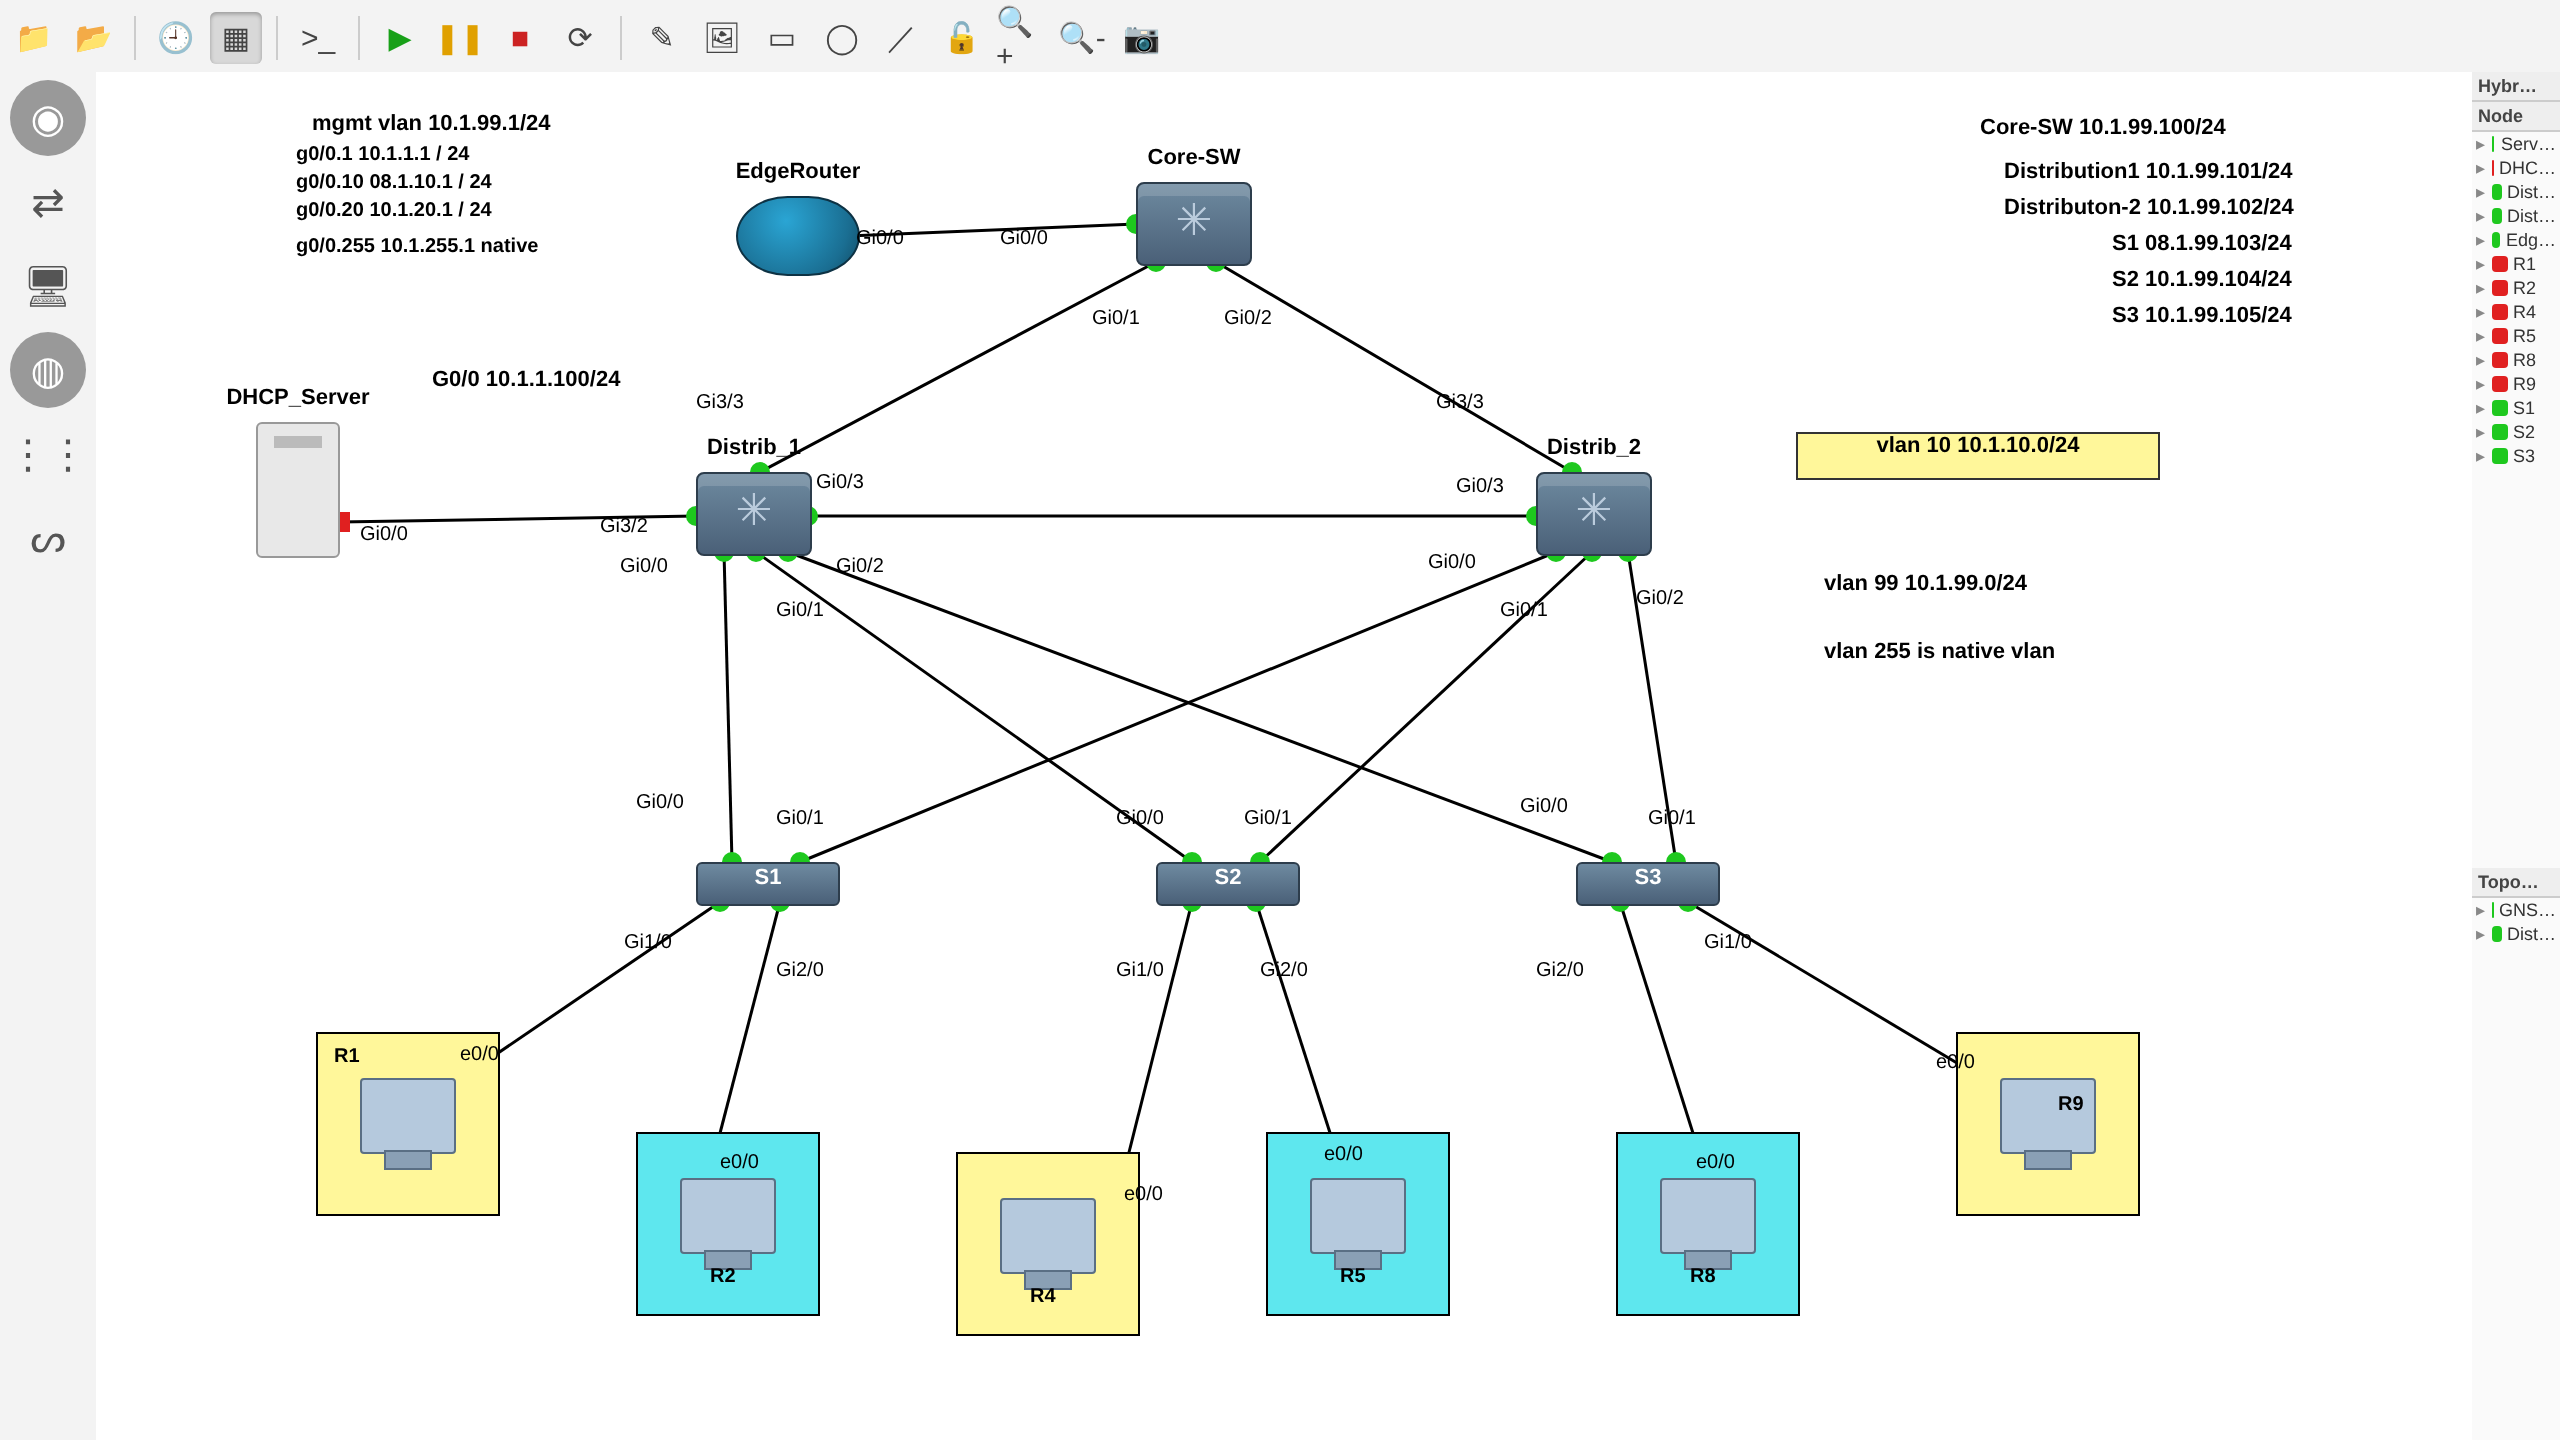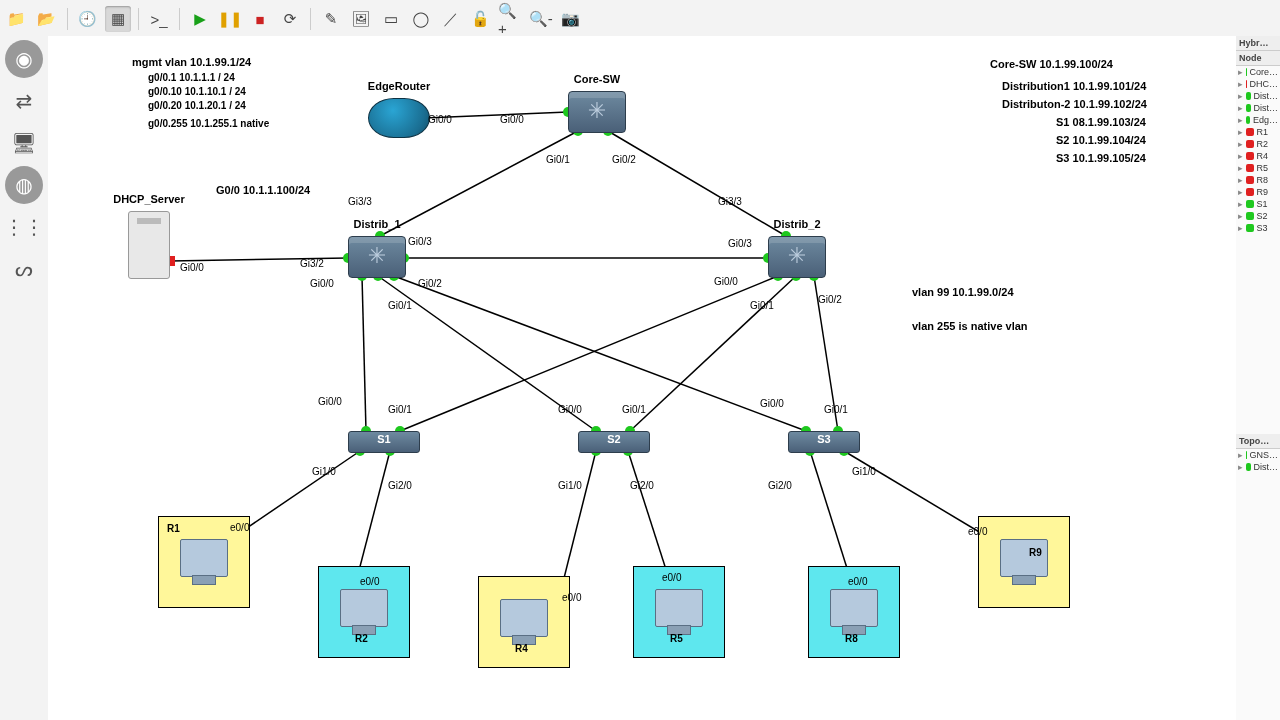--- a/index.html
+++ b/index.html
@@ -97,21 +97,21 @@
 
 <div id="scrollbar"></div>
 
 <div id="rightpanel">
   <div class="hdr">Hybr…</div>
   <div class="hdr">Node</div>
   <div id="nodelist">
       <div class="row">
         <span style="color:#888">▸</span>
         <span class="dot" style="background:#1ec81e"></span>
-        <span>Core…</span>
+        <span>Serv…</span>
       </div>
       <div class="row">
         <span style="color:#888">▸</span>
         <span class="dot" style="background:#e02020"></span>
         <span>DHC…</span>
       </div>
       <div class="row">
         <span style="color:#888">▸</span>
         <span class="dot" style="background:#1ec81e"></span>
         <span>Dist…</span>
@@ -235,34 +235,35 @@
       <circle cx="580" cy="415" r="5" class="pG"></circle>
       <rect x="617" y="541" width="10" height="10" class="pR"></rect>
       <line x1="762" y1="415" x2="804" y2="548" stroke="#000" stroke-width="1.5"></line>
       <circle cx="762" cy="415" r="5" class="pG"></circle>
       <rect x="799" y="543" width="10" height="10" class="pR"></rect>
       <line x1="796" y1="415" x2="938" y2="500" stroke="#000" stroke-width="1.5"></line>
       <circle cx="796" cy="415" r="5" class="pG"></circle>
       <rect x="933" y="495" width="10" height="10" class="pR"></rect>
     </svg>
 
-  <div class="note" style="left:84px;top:20px">mgmt vlan 10.1.99.1/24</div>
+  <div class="note" style="left:108px;top:20px">mgmt vlan 10.1.99.1/24</div>
   <div class="note small" style="left:100px;top:36px">g0/0.1    10.1.1.1 / 24</div>
-  <div class="note small" style="left:100px;top:50px">g0/0.10  10.1.10.1 / 24</div>
+  <div class="note small" style="left:100px;top:50px">g0/0.10  08.1.10.1 / 24</div>
   <div class="note small" style="left:100px;top:64px">g0/0.20  10.1.20.1 / 24</div>
   <div class="note small" style="left:100px;top:82px">g0/0.255 10.1.255.1 native</div>
   <div class="note" style="left:168px;top:148px">G0/0  10.1.1.100/24</div>
 
   <div class="note" style="left:942px;top:22px">Core-SW   10.1.99.100/24</div>
   <div class="note" style="left:954px;top:44px">Distribution1   10.1.99.101/24</div>
   <div class="note" style="left:954px;top:62px">Distributon-2   10.1.99.102/24</div>
   <div class="note" style="left:1008px;top:80px">S1   08.1.99.103/24</div>
   <div class="note" style="left:1008px;top:98px">S2   10.1.99.104/24</div>
   <div class="note" style="left:1008px;top:116px">S3   10.1.99.105/24</div>
 
+  <div class="vlanbox" style="left:850px;top:180px;background:#fff79a">vlan 10 10.1.10.0/24</div>
   <div class="note" style="left:864px;top:250px">vlan 99 10.1.99.0/24</div>
   <div class="note" style="left:864px;top:284px">vlan 255 is native vlan</div>
 
   <div class="dev" style="left:320px;top:62px">
     <div class="router-img"></div>
     <div class="name" style="top:-18px">EdgeRouter</div>
   </div>
   <div class="dev" style="left:520px;top:55px">
     <div class="switch"></div>
     <div class="name" style="top:-18px">Core-SW</div>

